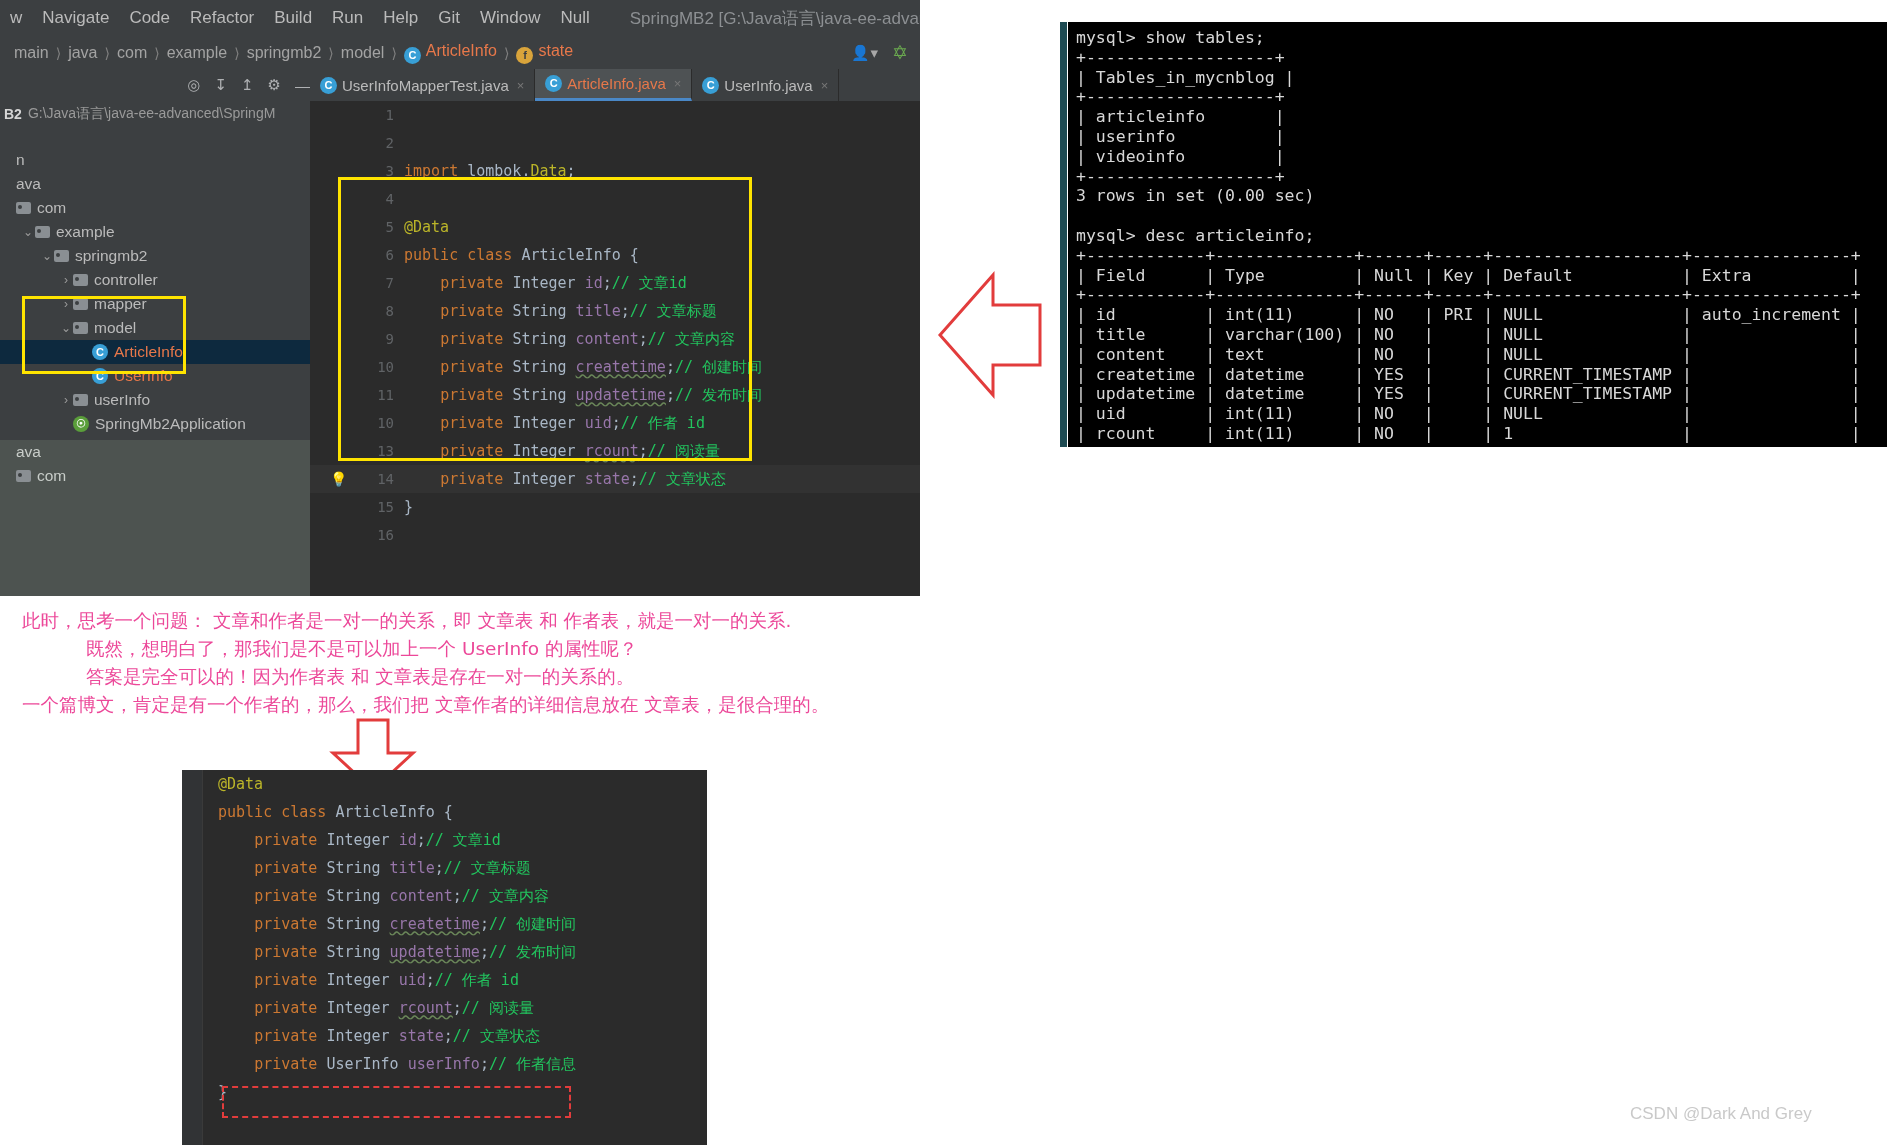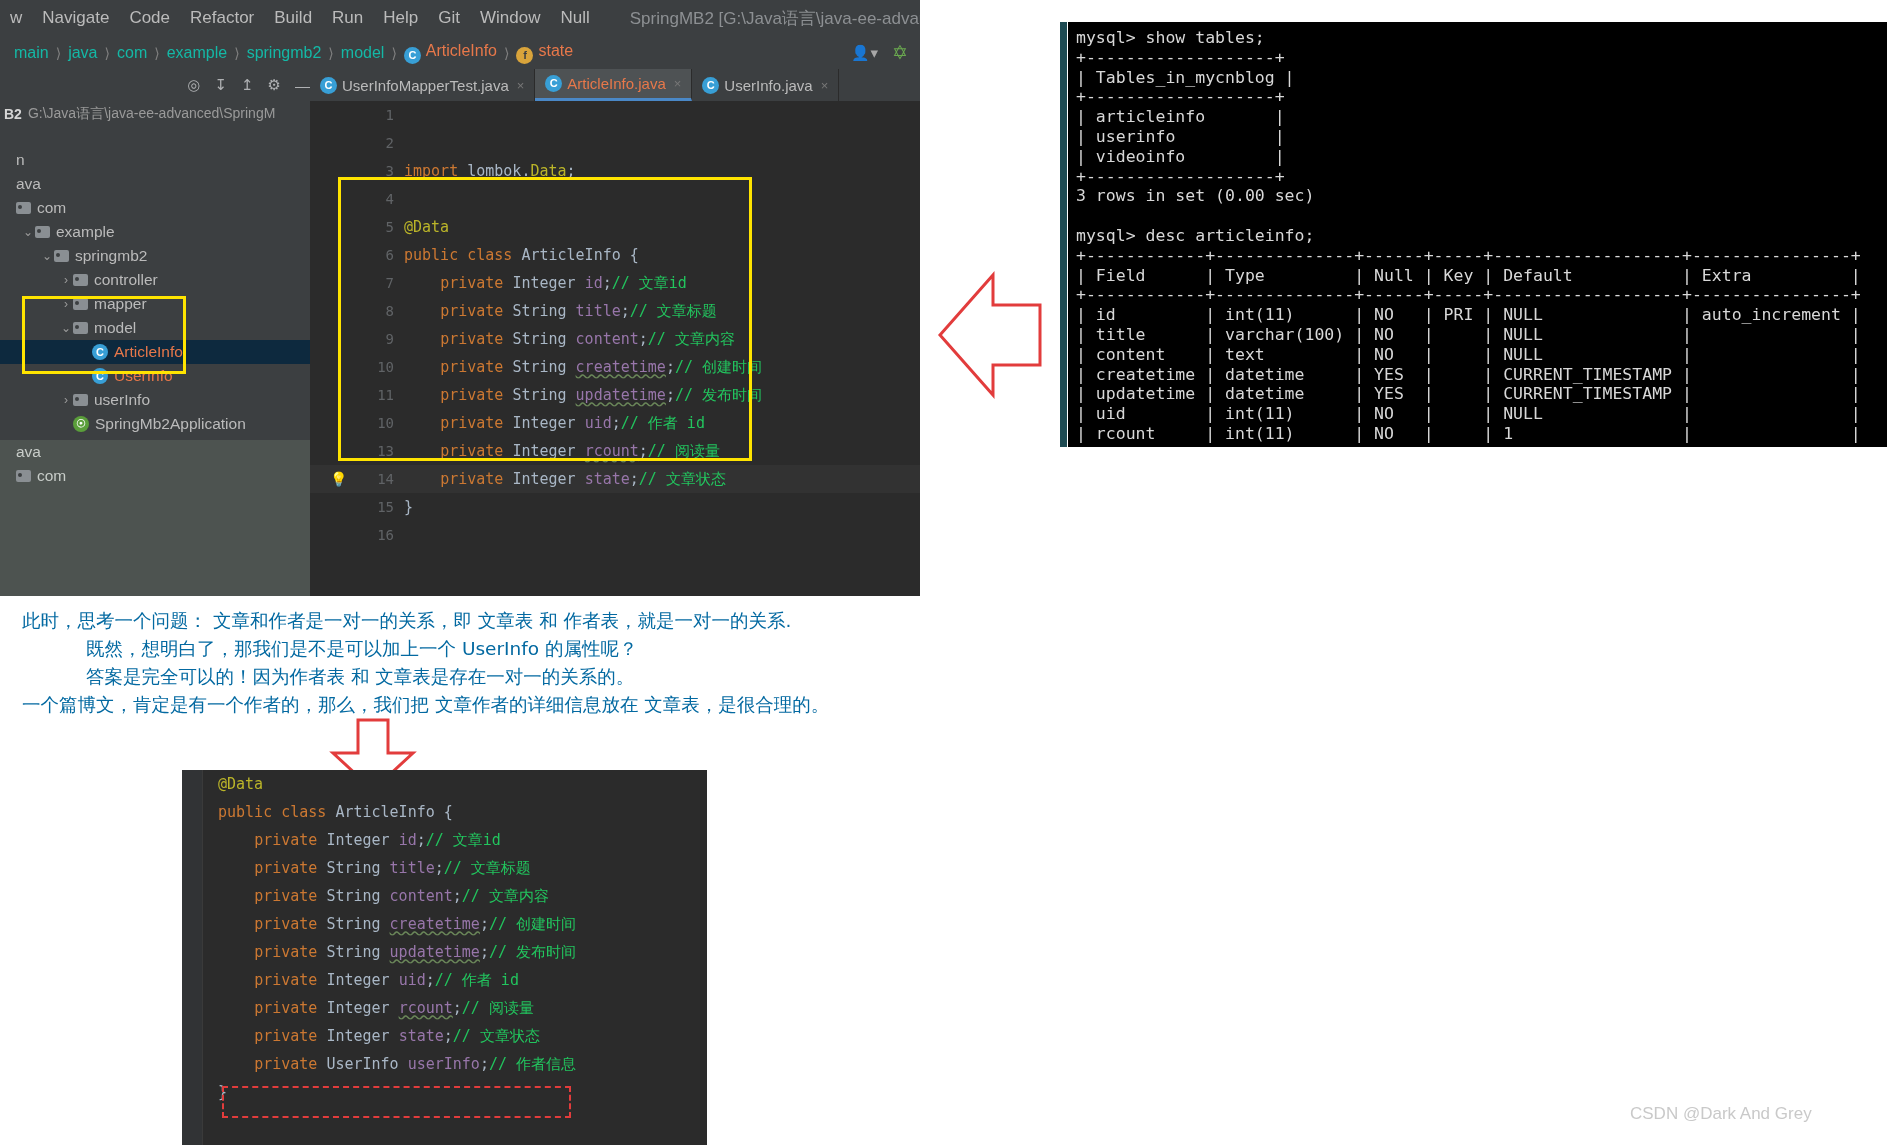--- a/index.html
+++ b/index.html
@@ -11,21 +11,21 @@
 
   
   #ide{left:0;top:0;width:920px;height:596px;background:#3c3f41;overflow:hidden;}
   #ide-menubar{position:absolute;left:0;top:0;width:920px;height:36px;background:#3c3f41;
     display:flex;align-items:center;color:#bbbbbb;font-size:17px;}
   #ide-menubar .mi{padding:0 10px;white-space:nowrap;}
   #win-title{margin-left:30px;color:#8d9093;font-size:17px;white-space:nowrap;overflow:hidden;}
 
   #ide-breadcrumb{position:absolute;left:0;top:36px;width:920px;height:33px;background:#3c3f41;
     display:flex;align-items:center;color:#a9b7c6;font-size:16px;border-bottom:1px solid #2b2b2b;}
-  .crumb{padding:0 6px;color:#14b8a6;white-space:nowrap;}
+  .crumb{padding:0 6px;color:#a3a3a3;white-space:nowrap;}
   .crumb.cls{color:#e8784a;}
   .sep{color:#808080;font-size:14px;padding:0 1px;}
   .badge-c{display:inline-block;width:17px;height:17px;border-radius:50%;background:#389fd6;color:#fff;
     font-size:11px;line-height:17px;text-align:center;margin-right:5px;vertical-align:-3px;font-weight:bold;}
   .badge-f{display:inline-block;width:17px;height:17px;border-radius:50%;background:#d9a43b;color:#3c3f41;
     font-size:11px;line-height:17px;text-align:center;margin-right:5px;vertical-align:-3px;font-weight:bold;}
   #bc-right{margin-left:auto;display:flex;align-items:center;gap:14px;padding-right:12px;}
 
   
   #proj-toolbar{position:absolute;left:0;top:69px;width:310px;height:32px;background:#3c3f41;
@@ -77,21 +77,21 @@
   
   #term{left:1068px;top:22px;width:819px;height:425px;background:#000000;color:#d8d8d8;
     font-family:"DejaVu Sans Mono","Liberation Mono",monospace;font-size:16.5px;line-height:19.8px;
     white-space:pre;overflow:hidden;padding:6px 0 0 8px;box-sizing:border-box;}
   #term-scroll{position:absolute;left:1060px;top:22px;width:7px;height:425px;background:#1d4a52;}
 
   
   .arrowsvg{position:absolute;}
 
   
-  #note{left:22px;top:607px;width:1000px;color:#0369a1;font-size:18.5px;line-height:28px;
+  #note{left:22px;top:607px;width:1000px;color:#ec4899;font-size:18.5px;line-height:28px;
     font-family:"DejaVu Sans","Liberation Sans",sans-serif;white-space:nowrap;}
   #note .l2{padding-left:64px;}
   #note .l3{padding-left:64px;}
 
   
   #code2{left:182px;top:770px;width:525px;height:375px;background:#2b2b2b;overflow:hidden;}
   #code2-strip{position:absolute;left:0;top:0;width:20px;height:375px;background:#313335;}
   #code2-body{position:absolute;left:20px;top:0;width:505px;height:375px;
     font-family:"DejaVu Sans Mono","Liberation Mono",monospace;font-size:15px;}
   #code2-body .cline{padding-left:16px;}

